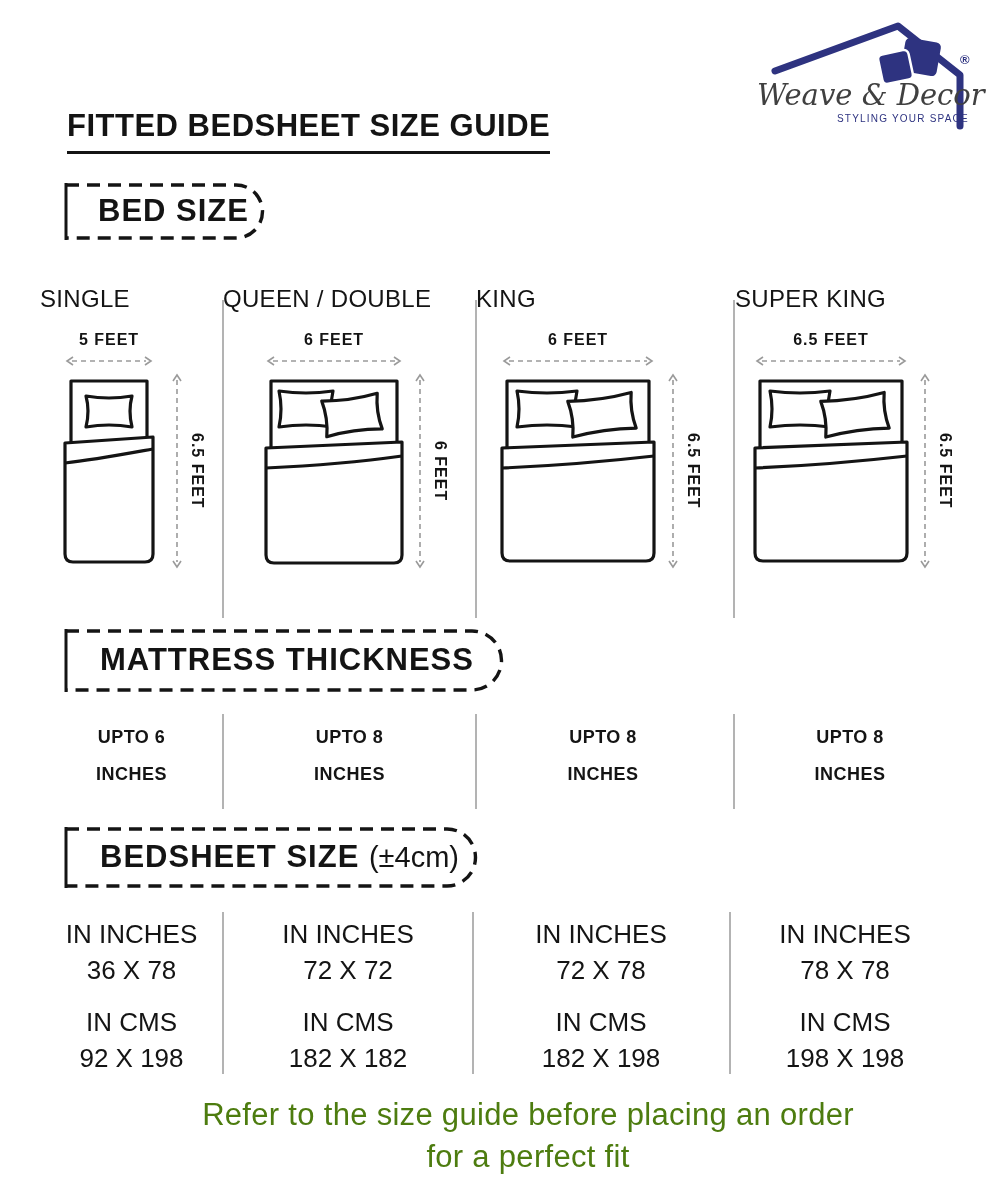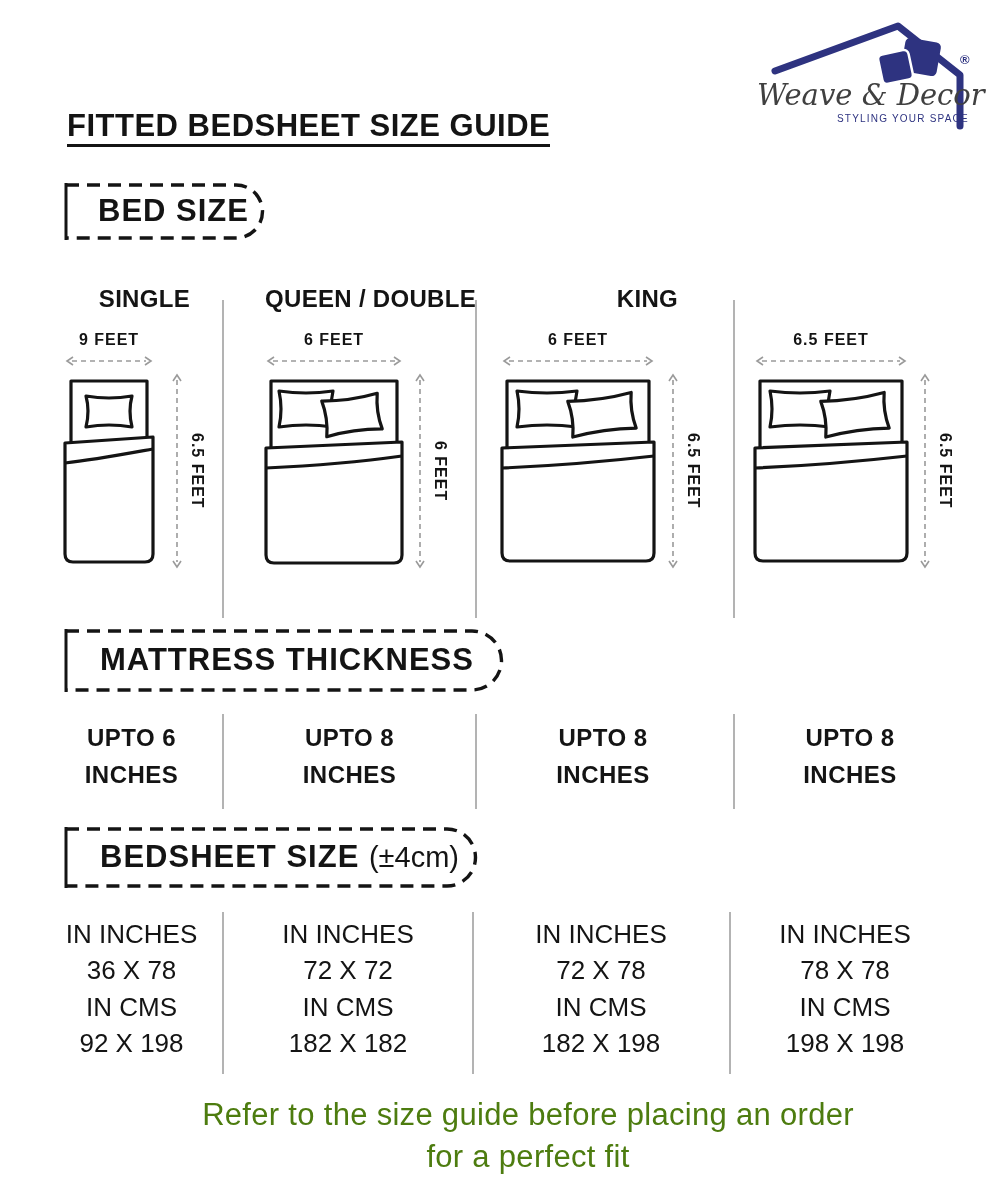--- a/index.html
+++ b/index.html
@@ -10,48 +10,48 @@
   .logo{position:absolute;left:753px;top:14px;width:238px;height:122px;}
   .logo svg{position:absolute;left:0;top:0;}
   .brand{position:absolute;left:4px;top:64px;width:210px;font-family:"DejaVu Serif",serif;
          font-style:italic;font-size:29px;color:#404040;white-space:nowrap;}
   .reg{position:absolute;left:207px;top:38px;font-size:13px;color:#2e3380;font-weight:bold;}
   .tagline{position:absolute;left:84px;top:99px;font-size:10px;font-weight:normal;
            letter-spacing:1.2px;color:#2e3380;white-space:nowrap;}
 
   
   .title{position:absolute;left:67px;top:108px;font-size:31px;font-weight:bold;
-         letter-spacing:.5px;border-bottom:3.5px solid #141414;white-space:nowrap;}
+         letter-spacing:.5px;padding-bottom:7px;border-bottom:3.5px solid #141414;white-space:nowrap;}
 
   
   .chip{position:absolute;}
   .chip svg{position:absolute;left:0;top:0;}
   .chip-text{position:relative;white-space:nowrap;font-weight:bold;font-size:31px;letter-spacing:1px;margin-left:12px;}
   .chip-sub{font-weight:400;font-size:29px;letter-spacing:0;text-align:right;}
 
   
   .bcol{position:absolute;top:285px;height:340px;}
-  .bed-name{position:absolute;top:0;text-align:right;font-size:24px;font-weight:bold;
+  .bed-name{position:absolute;top:0;text-align:left;font-size:24px;font-weight:normal;
             letter-spacing:.3px;white-space:nowrap;}
   .wlabel{position:absolute;top:46px;text-align:center;font-size:16px;font-weight:bold;letter-spacing:1px;}
   .harrow{position:absolute;top:70px;}
   .bedsvg{position:absolute;top:94px;}
   .varrow{position:absolute;top:86px;}
   .vlabel{position:absolute;top:86px;height:200px;width:20px;writing-mode:vertical-rl;
           text-align:center;font-size:16px;font-weight:bold;letter-spacing:1px;}
 
   .vdiv{position:absolute;width:2px;background:#b3b3b3;}
 
   
-  .mcol{position:absolute;top:719px;text-align:center;font-size:24px;font-weight:bold;
+  .mcol{position:absolute;top:719px;text-align:center;font-size:18px;font-weight:bold;
         letter-spacing:.5px;line-height:37px;}
 
   
   .scol{position:absolute;top:916px;text-align:center;font-size:26px;line-height:36px;}
-  .scol .cms-label{margin-top:1px;}
+  .scol .cms-label{margin-top:16px;}
 
   
   .footer{position:absolute;left:0;top:1094px;width:1000px;text-align:center;
           font-size:31px;font-weight:300;letter-spacing:.3px;line-height:42px;color:#4d7c0f;padding-left:28px;}
 </style>
 </head>
 <body>
 
 <div class="page">
 
@@ -77,21 +77,21 @@
     </svg>
     <div class="chip-text" style="padding:10px 0 0 22px;">BED SIZE</div>
   </div>
 
   <div class="vdiv" style="left:222px;top:300px;height:318px;"></div>
   <div class="vdiv" style="left:475px;top:300px;height:318px;"></div>
   <div class="vdiv" style="left:733px;top:300px;height:318px;"></div>
 
   <div class="bcol" style="left:40px;width:183px;">
     <div class="bed-name" style="left:0;width:150px;">SINGLE</div>
-    <div class="wlabel" style="left:23px;width:92px;">9 FEET</div>
+    <div class="wlabel" style="left:23px;width:92px;">5 FEET</div>
     <svg class="harrow" style="left:23px;" width="92" height="12" viewBox="0 0 92 12">
       <g stroke="#9a9a9a" stroke-width="1.6" fill="none">
         <line x1="9" y1="6" x2="83" y2="6" stroke-dasharray="5 4"></line>
         <path d="M10,2 L4,6 L10,10"></path>
           <path d="M82,2 L88,6 L82,10"></path>
       </g>
     </svg>
     <svg class="bedsvg" style="left:23px;" width="92" height="186" viewBox="0 0 92 186">
       <g fill="#fff" stroke="#141414" stroke-width="3.2" stroke-linejoin="round">
         <rect x="8" y="2" width="76" height="120"></rect>
@@ -166,20 +166,21 @@
       <g stroke="#9a9a9a" stroke-width="1.6" fill="none">
         <line x1="6" y1="9" x2="6" y2="191" stroke-dasharray="5 4"></line>
         <path d="M2,10 L6,4 L10,10"></path>
           <path d="M2,190 L6,196 L10,190"></path>
       </g>
     </svg>
     <div class="vlabel" style="left:206px;">6.5 FEET</div>
   </div>
 
   <div class="bcol" style="left:735px;width:225px;">
+    <div class="bed-name" style="left:0;width:192px;">SUPER KING</div>
     <div class="wlabel" style="left:18px;width:156px;">6.5 FEET</div>
     <svg class="harrow" style="left:18px;" width="156" height="12" viewBox="0 0 156 12">
       <g stroke="#9a9a9a" stroke-width="1.6" fill="none">
         <line x1="9" y1="6" x2="147" y2="6" stroke-dasharray="5 4"></line>
         <path d="M10,2 L4,6 L10,10"></path>
           <path d="M146,2 L152,6 L146,10"></path>
       </g>
     </svg>
     <svg class="bedsvg" style="left:18px;" width="156" height="186" viewBox="0 0 156 186">
       <g fill="#fff" stroke="#141414" stroke-width="3.2" stroke-linejoin="round">

